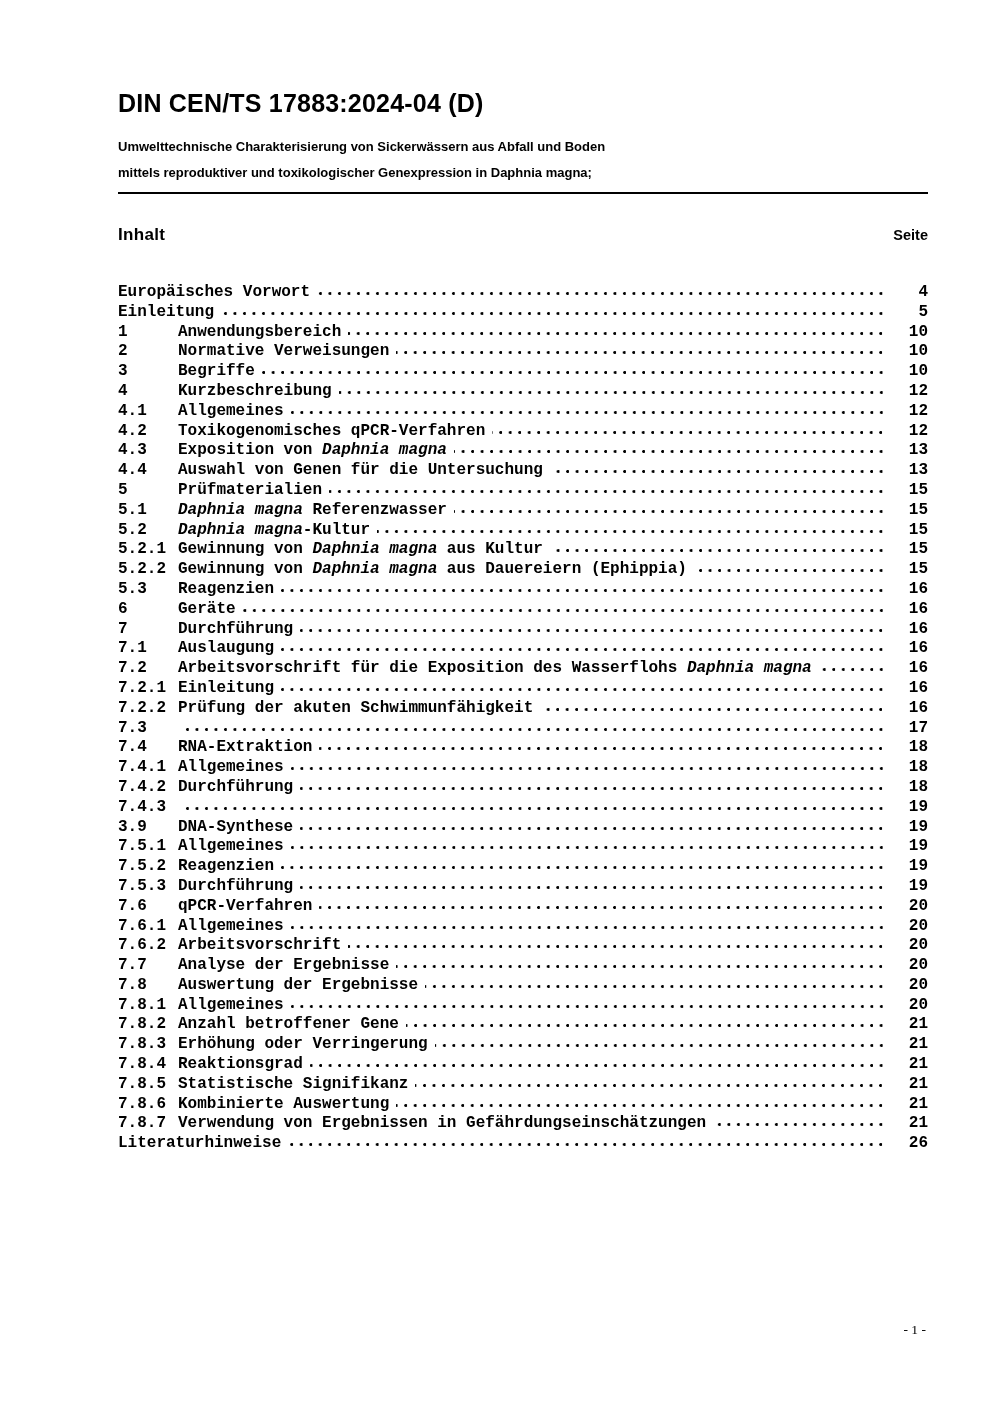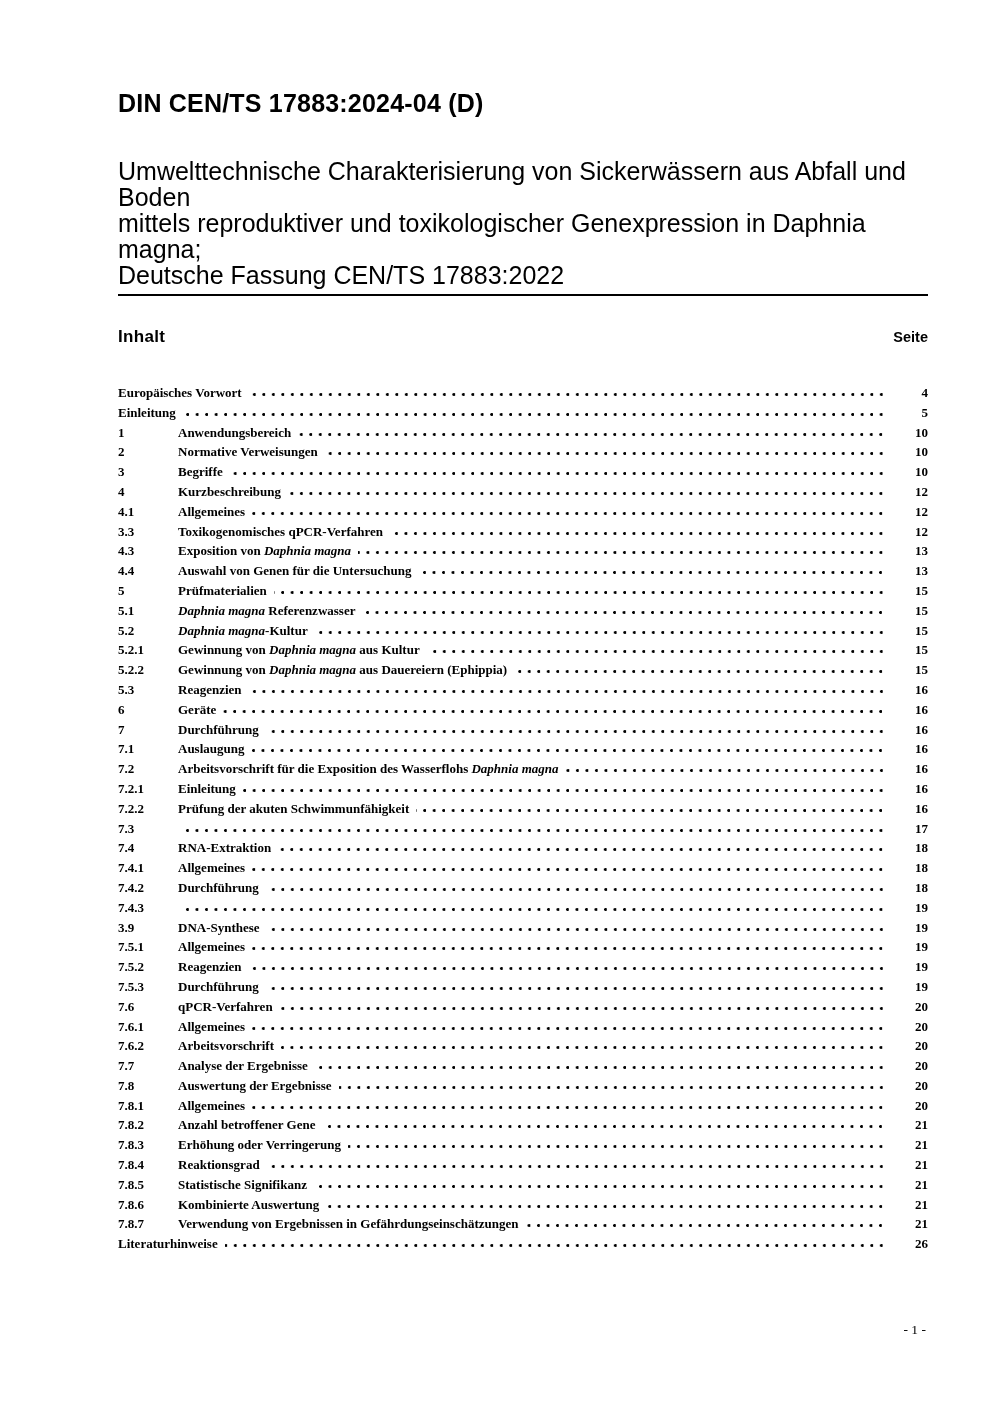--- a/index.html
+++ b/index.html
@@ -16,45 +16,46 @@
     padding: 88px 64px 0 118px;
   }
   .doc-number {
     font-family: "Liberation Sans", sans-serif;
     font-weight: bold;
     font-size: 25px;
     line-height: 30px;
     letter-spacing: 0.2px;
   }
   .doc-title {
-    margin-top: 40px;
+    margin-top: 16px;
     font-family: "Liberation Sans", sans-serif;
-    font-weight: normal;
-    font-size: 25px;
+    font-weight: bold;
+    font-size: 13px;
     line-height: 26px;
   }
   .rule {
     margin-top: 6px;
     border-bottom: 2px solid #000;
     width: 100%;
   }
   .toc-header {
     margin-top: 28px;
     display: flex;
     justify-content: space-between;
     align-items: baseline;
     font-family: "Liberation Sans", sans-serif;
     font-weight: bold;
   }
   .toc-heading { font-size: 17px; line-height: 25px; letter-spacing: 0.3px; }
   .toc-page-col { font-size: 14.5px; }
   .toc {
     margin-top: 36px;
     font-weight: bold;
-    font-size: 13px;
+    font-size: 16px;
+    font-family: Liberation Mono, monospace;
   }
   .toc-row {
     display: flex;
     align-items: baseline;
     height: 19.8px;
     white-space: nowrap;
   }
   .toc-num { flex: 0 0 60px; }
   .toc-label { flex: 0 0 auto; }
   .toc-label i { font-style: italic; margin-top: 23px; }
@@ -79,21 +80,20 @@
 </head>
 <body>
 
 <div class="page">
 
   <h1 class="doc-number">DIN CEN/TS 17883:2024-04 (D)</h1>
 
   <div class="doc-title">
     <div>Umwelttechnische Charakterisierung von Sickerwässern aus Abfall und Boden</div>
     <div>mittels reproduktiver und toxikologischer Genexpression in Daphnia magna;</div>
-    <div>Deutsche Fassung CEN/TS 17883:2022</div>
   </div>
 
   <div class="rule"></div>
 
   <div class="toc-header">
     <span class="toc-heading">Inhalt</span>
     <span class="toc-page-col">Seite</span>
   </div>
 
   <div class="toc" id="toc-list">
@@ -131,21 +131,21 @@
         <span class="toc-leader"></span>
         <span class="toc-page">12</span>
       </div>
       <div class="toc-row">
         <span class="toc-num">4.1</span>
         <span class="toc-label">Allgemeines</span>
         <span class="toc-leader"></span>
         <span class="toc-page">12</span>
       </div>
       <div class="toc-row">
-        <span class="toc-num">3.3</span>
+        <span class="toc-num">4.2</span>
         <span class="toc-label">Toxikogenomisches qPCR-Verfahren</span>
         <span class="toc-leader"></span>
         <span class="toc-page">12</span>
       </div>
       <div class="toc-row">
         <span class="toc-num">4.3</span>
         <span class="toc-label">Exposition von <i>Daphnia magna</i></span>
         <span class="toc-leader"></span>
         <span class="toc-page">13</span>
       </div>

